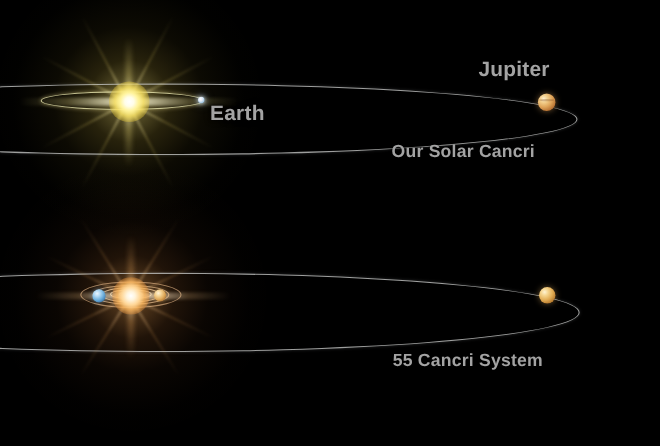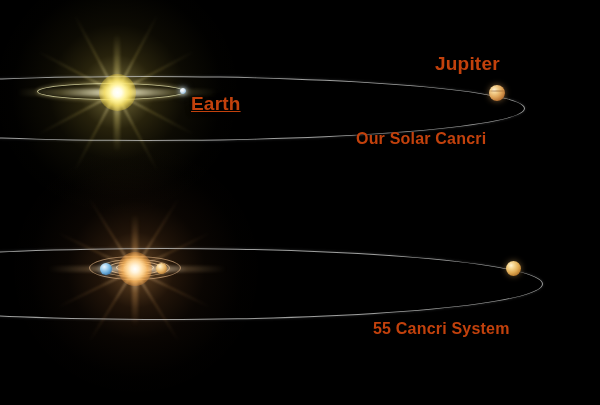--- a/index.html
+++ b/index.html
@@ -14,21 +14,21 @@
     background: #000000;
     overflow: hidden;
     font-family: "Liberation Sans", sans-serif;
   }
 
   
   .layer { position: absolute; pointer-events: none; }
 
   .label {
     position: absolute;
-    color: #c2410c;
+    color: #a3a3a3;
     font-family: "Liberation Sans", sans-serif;
     font-weight: bold;
     white-space: nowrap;
     letter-spacing: 0.2px;
     text-shadow: 0 0 3px rgba(0,0,0,0.9), 0 0 6px rgba(0,0,0,0.7);
   }
 
   
   .orbit {
     position: absolute;
@@ -256,21 +256,21 @@
     left: 490px; top: 261px;
     width: 15px; height: 15px;
     border-radius: 50%;
     background: radial-gradient(circle at 34% 30%,
       #fff3d2 0%, #f5d58f 22%, #e2ad55 50%, #b4772b 78%, #533314 98%);
     box-shadow: 0 0 6px rgba(255,198,110,0.42);
   }
 
   
   #label-jupiter      { left: 435px; top: 53px;  font-size: 19px; }
-  #label-earth        { left: 191px; top: 93px;  font-size: 19px; text-decoration: underline; }
+  #label-earth        { left: 191px; top: 93px;  font-size: 19px; }
   #label-solar-system { left: 356px; top: 130px; font-size: 16px; }
   #label-cancri       { left: 357px; top: 320px; font-size: 16px; }
 </style>
 </head>
 <body>
 
 <div id="stage">
 
   <div class="layer" style="left:0;top:0;width:600px;height:190px;">
 
@@ -296,21 +296,21 @@
     <div class="layer" id="earth-planet"></div>
     <div class="layer" id="jupiter-planet"></div>
 
     <div class="label" id="label-jupiter">Jupiter</div>
 
     <div class="label" id="label-earth">Earth</div>
 
     <div class="label" id="label-solar-system">Our Solar Cancri</div>
   </div>
 
-  <div class="layer" style="left:16px;top:0;width:484px;height:405px;">
+  <div class="layer" style="left:0;top:0;width:484px;height:405px;">
 
     <div class="layer" id="cnc-halo"></div>
 
     <div class="orbit" id="cnc-orbit"></div>
 
     <div class="layer" id="cnc-streak-h"></div>
     <div class="layer" id="cnc-streak-v"></div>
     <div class="cnc-ray" style="transform:rotate(26deg);"></div>
     <div class="cnc-ray" style="transform:rotate(58deg);"></div>
     <div class="cnc-ray" style="transform:rotate(122deg);"></div>

